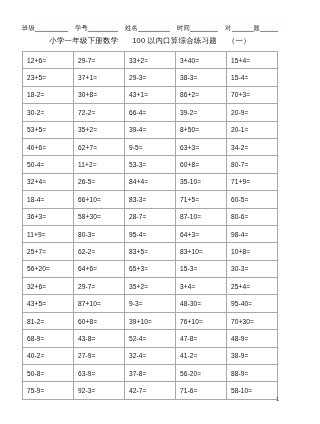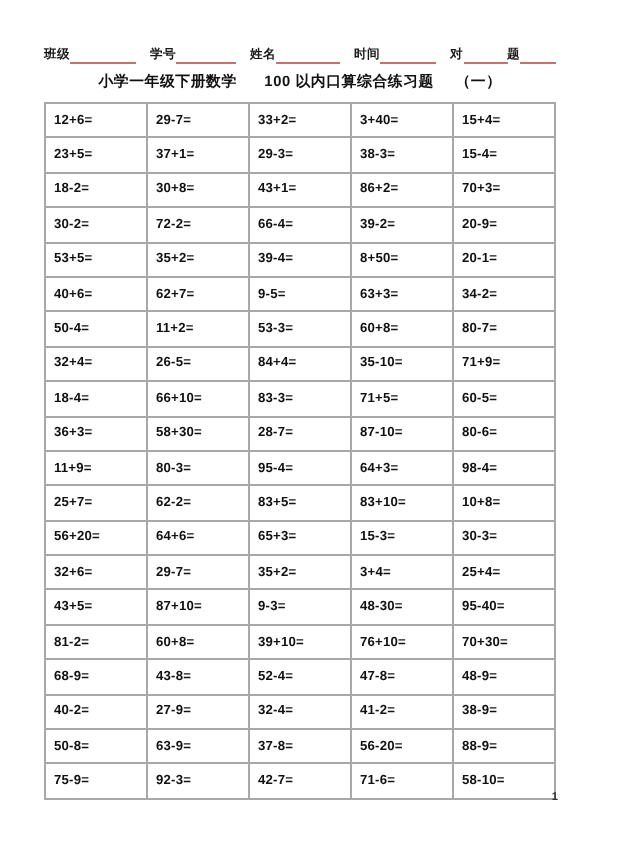--- a/index.html
+++ b/index.html
@@ -15,21 +15,20 @@
     position: relative;
     overflow: hidden;
   }
 
   .page {
     width: 300px;
     height: 424px;
     position: relative;
     box-sizing: border-box;
     padding: 0;
-    font-weight: bold;
   }
 
   
   .info-bar {
     position: absolute;
     left: 22px;
     top: 18px;
     width: 258px;
     height: 14px;
     display: flex;

